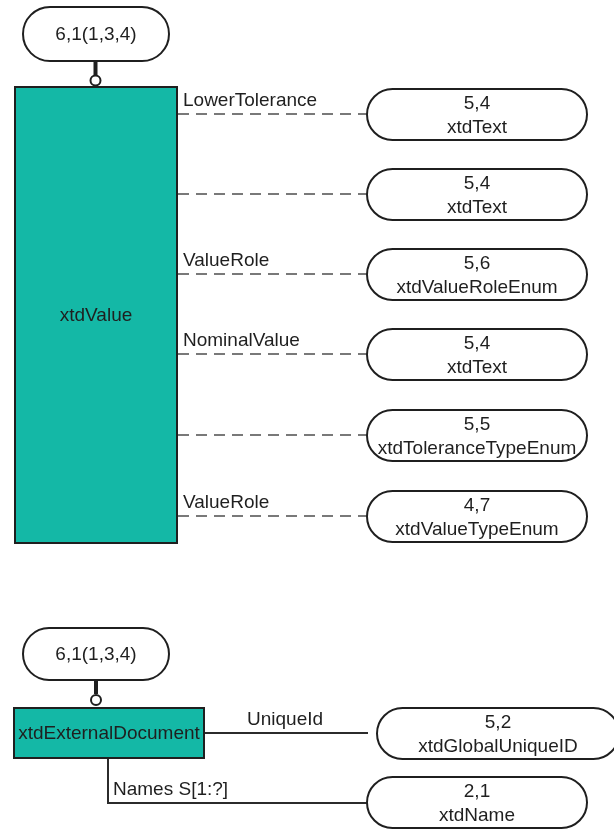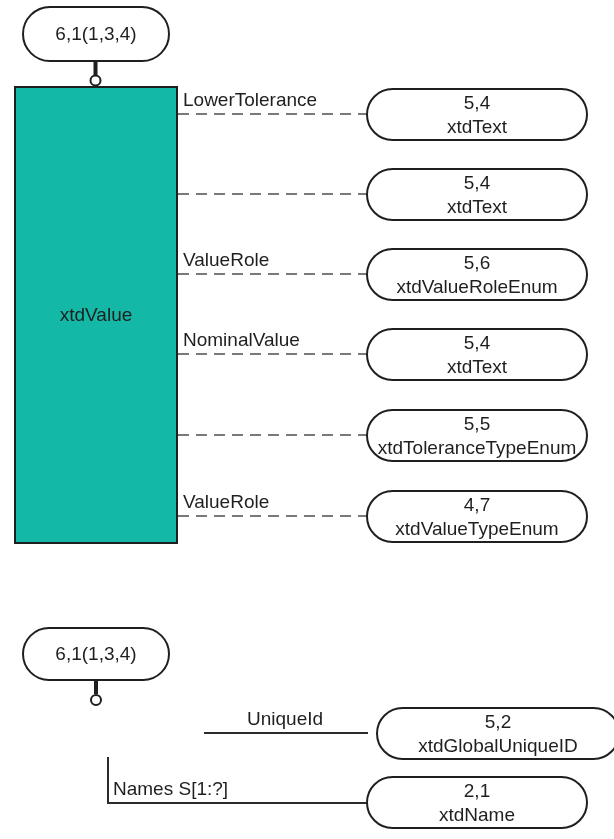--- a/index.html
+++ b/index.html
@@ -113,20 +113,23 @@
   <div class="attr-label" style="left:183px; top:491px;">ValueRole</div>
   <div class="pill" style="left:366px; top:490px; width:222px; height:53px;">
     <span>4,7</span>
     <span>xtdValueTypeEnum</span>
   </div>
 
   <div class="pill" style="left:22px; top:627px; width:148px; height:54px;">
     <span>6,1(1,3,4)</span>
   </div>
 
+  <div class="node-rect doc-rect" style="left:13px; top:707px; width:192px; height:52px;">
+    <span>xtdExternalDocument</span>
+  </div>
 
   <div class="attr-label" style="left:247px; top:708px;">UniqueId</div>
   <div class="pill" style="left:376px; top:707px; width:244px; height:53px;justify-content:flex-end;">
     <span>5,2</span>
     <span>xtdGlobalUniqueID</span>
   </div>
 
   <div class="attr-label" style="left:113px; top:778px;">Names S[1:?]</div>
   <div class="pill" style="left:366px; top:776px; width:222px; height:53px;">
     <span>2,1</span>

